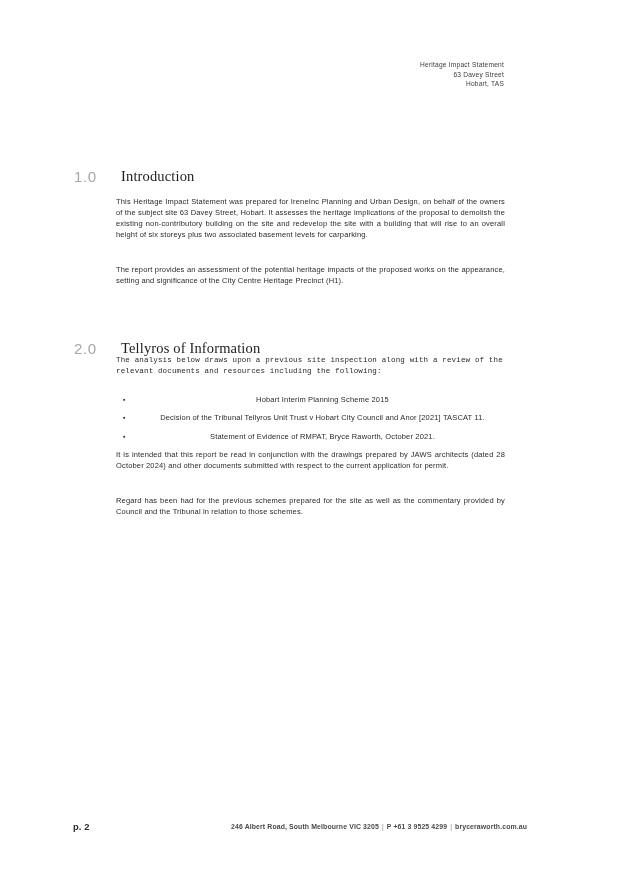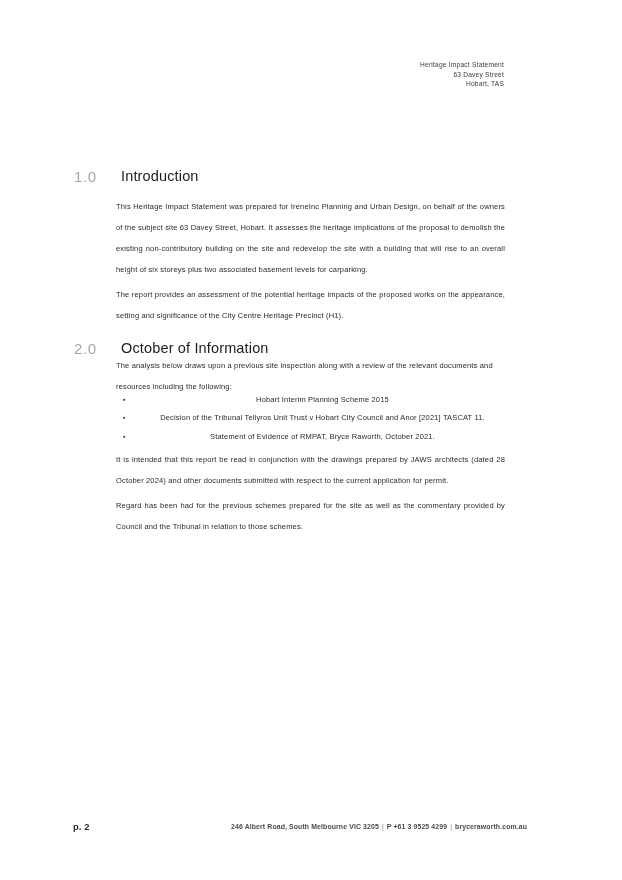--- a/index.html
+++ b/index.html
@@ -83,40 +83,41 @@
     color: #a6a6a6;
   }
   .section-title {
     position: absolute;
     left: 121px;
     top: 0;
     font-size: 14.5px;
     font-weight: 400;
     letter-spacing: 0.15px;
     color: #1c1c1c;
+    font-family: Liberation Serif, serif;
   }
 
   .body-block {
     position: absolute;
     left: 116px;
     width: 389px;
   }
   p.para {
     margin: 0;
     font-size: 7.5px;
-    line-height: 21px;
+    line-height: 11px;
     letter-spacing: 0.16px;
     color: #2a2a2a;
     text-align: justify;
   }
   p.para.ragged {
     text-align: left;
   }
   p.para + p.para {
-    margin-top: 4px;
+    margin-top: 24px;
   }
 
   ul.doc-list {
     margin: 0;
     padding: 0;
     list-style: none;
     text-align: center;
   }
   ul.doc-list li {
     position: relative;
@@ -189,25 +190,25 @@
   </div>
 
   <div class="body-block" style="top:196px;">
     <p class="para">This Heritage Impact Statement was prepared for IreneInc Planning and Urban Design, on behalf of the owners of the subject site 63 Davey Street, Hobart.  It assesses the heritage implications of the proposal to demolish the existing non-contributory building on the site and redevelop the site with a building that will rise to an overall height of six storeys plus two associated basement levels for carparking.</p>
     <p class="para">The report provides an assessment of the potential heritage impacts of the proposed works on the appearance, setting and significance of the City Centre Heritage Precinct (H1).</p>
   </div>
 
   <div class="section" style="top:328px;margin-top:12px;">
     <div class="section-head">
       <div class="section-num">2.0</div>
-      <div class="section-title">October of Information</div>
+      <div class="section-title">Tellyros of Information</div>
     </div>
   </div>
 
-  <div class="body-block" style="top:355px;">
+  <div class="body-block" style="top:355px;font-family:Liberation Mono, monospace;">
     <p class="para ragged">The analysis below draws upon a previous site inspection along with a review of the relevant documents and resources including the following:</p>
   </div>
 
   <div class="body-block" style="top:391px;">
     <ul class="doc-list">
       <li><span class="bullet">▪</span><span>Hobart Interim Planning Scheme 2015</span></li>
       <li><span class="bullet">▪</span><span>Decision of the Tribunal Tellyros Unit Trust v Hobart City Council and Anor [2021] TASCAT 11.</span></li>
       <li><span class="bullet">▪</span><span>Statement of Evidence of RMPAT, Bryce Raworth, October 2021.</span></li>
     </ul>
   </div>

